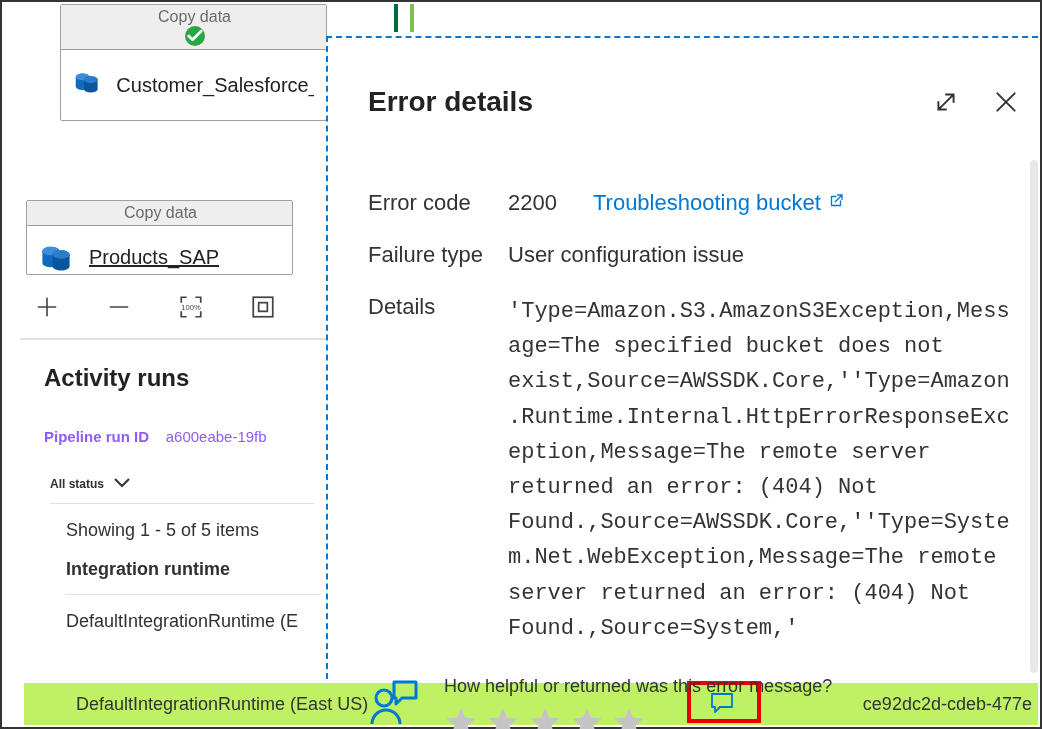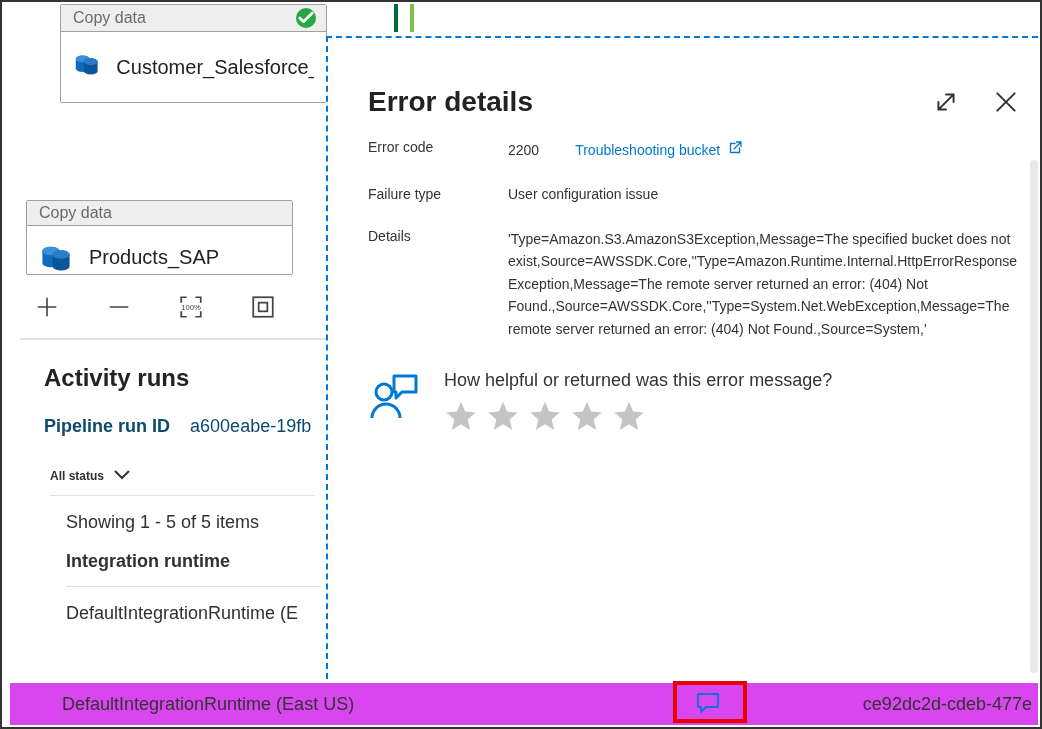--- a/index.html
+++ b/index.html
@@ -30,20 +30,21 @@
   }
   .activity-header {
     display: flex;
     align-items: center;
     justify-content: space-between;
     background: #eeeeee;
     font-size: 16px;
     color: #6a6a6a;
     padding: 3px 10px 3px 12px;
     border-bottom: 1px solid #a0a0a0;
+    flex-direction: column;
   }
   .success-icon {
     width: 20px;
     height: 20px;
     border-radius: 50%;
     background: #28a745;
     display: flex;
     align-items: center;
     justify-content: center;
     color: #fff;
@@ -99,23 +100,23 @@
     top: 362px;
     width: 285px;
   }
   .runs-title {
     font-size: 24px;
     font-weight: 600;
     color: #222;
     margin: 0;
   }
   .run-id-row {
-    margin-top: 24px;
-    font-size: 18px;
-    color: #0c4a6e;
+    margin-top: 36px;
+    font-size: 15px;
+    color: #8b5cf6;
     white-space: nowrap;
   }
   .run-id-row .label { font-weight: 600; }
   .status-row {
     margin-top: 32px;
     display: flex;
     align-items: center;
     font-size: 12px;
     font-weight: 600;
     padding-bottom: 12px;
@@ -144,25 +145,25 @@
   .runtime-row {
     margin-top: 16px;
     margin-left: 22px;
     font-size: 18px;
     white-space: nowrap;
   }
 
   
   .bottom-row {
     position: absolute;
-    left: 8px;
+    left: 22px;
     bottom: 2px;
     right: 2px;
     height: 42px;
-    background: #d946ef;
+    background: #bef264;
     display: flex;
     align-items: center;
     font-size: 18px;
     color: #333;
     padding-left: 52px;
   }
   .bottom-row .runtime-name { flex: 0 0 auto; }
   .chat-icon-wrap {
     position: absolute;
     left: 667px;
@@ -232,26 +233,26 @@
     height: 30px;
     display: flex;
     align-items: center;
     justify-content: center;
     cursor: pointer;
     color: #333;
   }
   .icon-btn svg { width: 26px; height: 26px; }
 
   .detail-grid {
-    margin-top: 21px;
+    margin-top: 72px;
     display: grid;
     grid-template-columns: 140px 1fr;
     row-gap: 26px;
     column-gap: 0px;
-    font-size: 14px;
+    font-size: 22px;
     color: #222;
   }
   .detail-label { color: #333; }
   .detail-value { color: #333; }
   .error-code-row {
     display: flex;
     align-items: center;
     gap: 36px;
     flex-wrap: nowrap;
   }
@@ -259,20 +260,21 @@
     color: #0078d4;
     display: inline-flex;
     align-items: center;
     gap: 6px;
     cursor: pointer;
   }
   .open-icon svg { width: 18px; height: 18px; }
   .details-text {
     line-height: 1.6;
     word-break: break-word;
+    font-family: Liberation Mono, monospace;
   }
 
   .feedback {
     margin-top: 30px;
     display: flex;
     align-items: flex-start;
     gap: 24px;
   }
   .feedback-person svg { width: 52px; height: 52px; }
   .feedback-q {
@@ -342,21 +344,21 @@
           <g>
             <ellipse cx="14" cy="13" rx="10" ry="5" fill="#0f6cbd"></ellipse>
             <path d="M4 13 v14 a10 5 0 0 0 20 0 V13" fill="#0f6cbd"></path>
             <ellipse cx="14" cy="13" rx="10" ry="5" fill="#3a8fdc"></ellipse>
             <ellipse cx="26" cy="17" rx="10" ry="5" fill="#0b559b"></ellipse>
             <path d="M16 17 v14 a10 5 0 0 0 20 0 V17" fill="#0b559b"></path>
             <ellipse cx="26" cy="17" rx="10" ry="5" fill="#2a7ec9"></ellipse>
           </g>
         </svg>
       </span>
-      <span style="overflow:hidden; white-space:nowrap;">Products_SAP</span>
+      <span style="overflow:hidden; white-space:nowrap;text-decoration:underline;">Products_SAP</span>
     </div>
   </div>
 
   <div class="toolbar">
     <div class="toolbar-btn">
       <svg viewBox="0 0 24 24">
           <path d="M12 4 v16 M4 12 h16" stroke="#444" stroke-width="1.5" fill="none" stroke-linecap="round"></path>
         </svg>
     </div>
     <div class="toolbar-btn">

